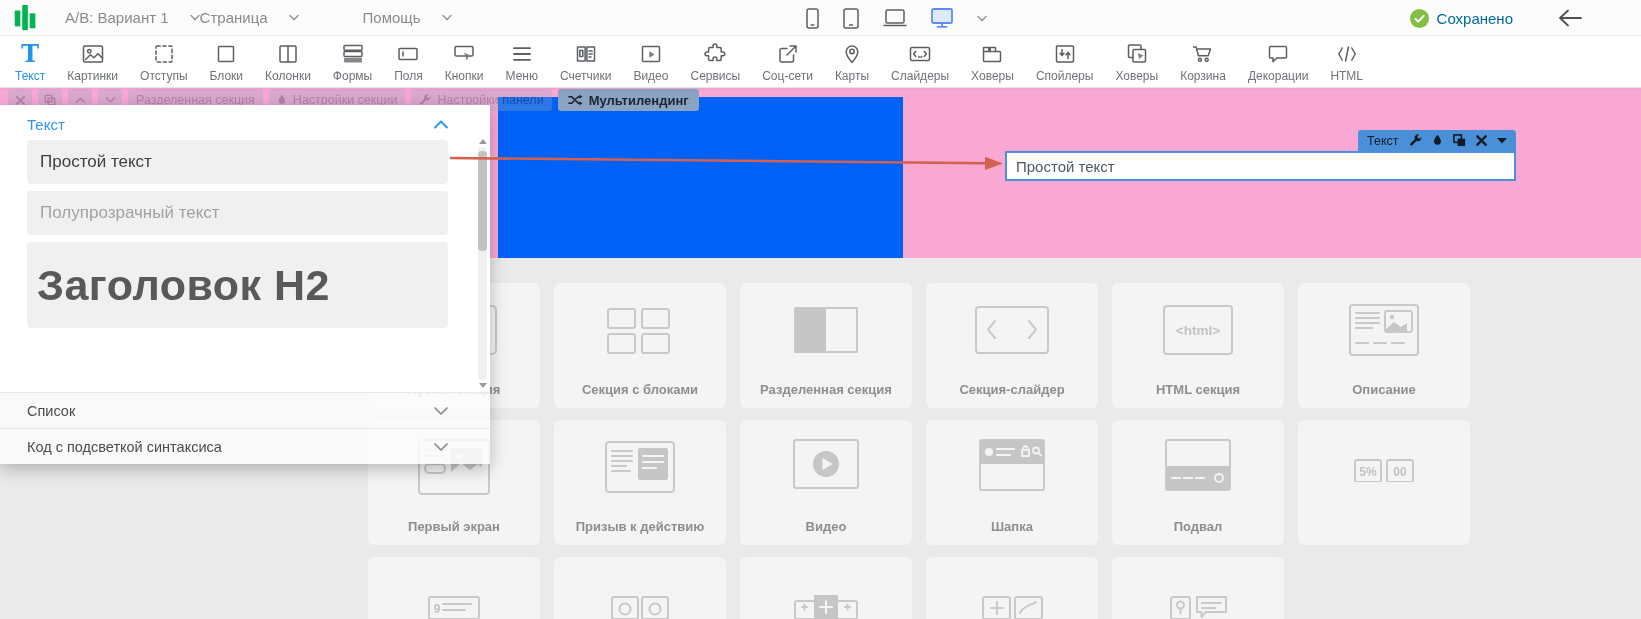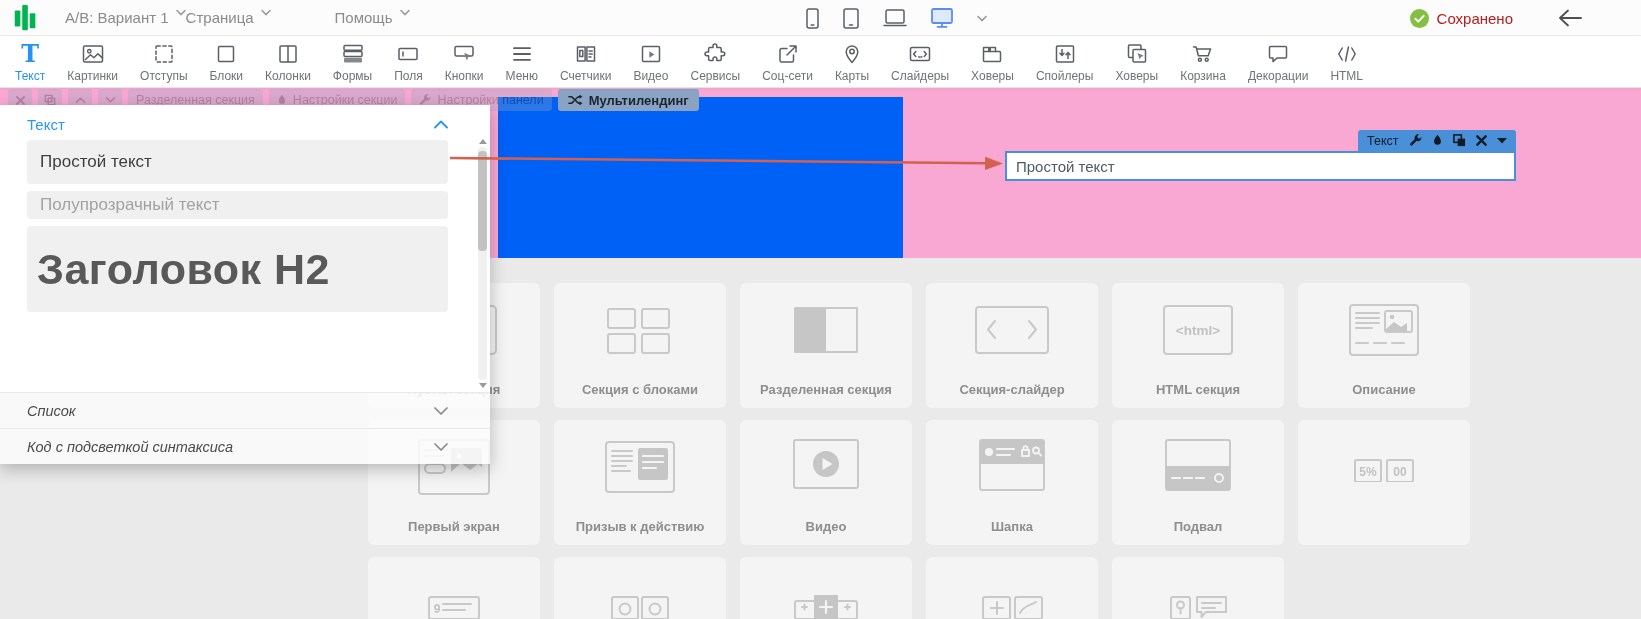--- a/index.html
+++ b/index.html
@@ -3,26 +3,26 @@
 <meta charset="utf-8">
 <style>
   * { box-sizing: border-box; margin: 0; padding: 0; }
   html,body { width:1641px; height:619px; overflow:hidden; background:#fff;
     font-family:"Liberation Sans", sans-serif; }
 
   
   .topbar { height:36px; background:#fcfcfc; border-bottom:1px solid #ececec;
     display:flex; align-items:center; position:relative; }
   .logo { margin-left:14px; display:flex; align-items:center; cursor:pointer; }
-  .menu { display:flex; gap:7px; color:#8b8b8b; font-size:15px; cursor:pointer; }
+  .menu { display:flex; align-items:center; gap:21px; color:#8b8b8b; font-size:15px; cursor:pointer; }
   .menu.m1 { margin-left:28px; } .menu.m2 { } .menu.m3 { margin-left:64px; }
   .devices { position:absolute; left:806px; top:0; height:36px; display:flex; align-items:center; gap:24px; }
   .dev { display:flex; align-items:center; cursor:pointer; }
   .saved { position:absolute; right:128px; top:0; height:36px; display:flex; align-items:center; gap:8px;
-    color:#b91c1c; font-size:15px; }
+    color:#0369a1; font-size:15px; }
   .backbtn { position:absolute; right:58px; top:8px; cursor:pointer; }
 
   
   .widgetbar { height:52px; background:#fff; border-bottom:1px solid #e6e6e6;
     box-shadow:0 1px 3px rgba(0,0,0,0.05); display:flex; padding-left:4px; position:relative; z-index:30; }
   .tool { padding:5px 11px 0; display:flex; flex-direction:column; align-items:center; gap:2px; cursor:pointer; }
   .tool .ticon { height:26px; display:flex; align-items:center; justify-content:center; }
   .tool .tlabel { font-size:12px; color:#6f7377; white-space:nowrap; }
   .tool.active .tlabel { color:#2493f1; }
   .ticon-t { font-family:"DejaVu Serif", serif; font-weight:bold; font-size:24px; color:#2493f1; line-height:24px; }
@@ -73,32 +73,32 @@
   
   .panel { position:absolute; left:0; top:17px; width:490px; z-index:10;
     box-shadow:0 5px 16px rgba(0,0,0,0.25); }
   .panel-header { height:30px; background:#fff; display:flex; align-items:center; padding:8px 42px 0 27px; }
   .panel-title { color:#2b97f3; font-size:15px; cursor:pointer; }
   .panel-header .chev { margin-left:auto; cursor:pointer; display:flex; }
   .panel-scroll { height:257px; background:#fff; position:relative; overflow:hidden; padding:5px 0 0 27px; }
   .pitem { width:421px; border-radius:4px; background:#f0f0f0; margin-bottom:7px; display:flex;
     align-items:center; cursor:pointer; }
   .pitem.plain { height:44px; padding-left:13px; font-size:17px; color:#3f3f3f; }
-  .pitem.transl { height:28px; padding-left:13px; font-size:17px; color:#a2a2a2; }
+  .pitem.transl { height:44px; padding-left:13px; font-size:17px; color:#a2a2a2; }
   .pitem.hbig { height:86px; padding-left:10px; font-size:46px; font-weight:bold; color:#595959; letter-spacing:0.5px; }
   .pitem.h2big { font-size:43px; }
   .sbar { position:absolute; right:2px; top:4px; bottom:4px; width:11px; }
   .sb-up,.sb-down { position:absolute; left:2px; width:0; height:0; border-left:4px solid transparent;
     border-right:4px solid transparent; cursor:pointer; }
   .sb-up { top:0; border-bottom:5px solid #9a9a9a; }
   .sb-down { bottom:0; border-top:5px solid #9a9a9a; }
   .sb-track { position:absolute; top:8px; bottom:8px; left:1px; width:9px; background:#f0f0f0; border-radius:4px; }
   .sb-thumb { position:absolute; top:4px; left:0; width:9px; height:100px; background:#c2c2c2; border-radius:4px; cursor:pointer; }
   .panel-acc { height:36px; background:rgba(252,252,252,0.86); border-top:1px solid #e9e9e9;
-    display:flex; align-items:center; padding:0 42px 0 27px; font-size:14.5px; color:#4c4c4c; cursor:pointer;font-style:italic; }
+    display:flex; align-items:center; padding:0 42px 0 27px; font-size:14.5px; color:#4c4c4c; cursor:pointer; }
   .panel-acc .chev { margin-left:auto; display:flex; }
 </style>
 </head>
 <body>
 
 <header class="topbar">
   <div class="logo">
     <svg width="23" height="30" viewBox="0 0 23 32">
       <rect x="0" y="8" width="6" height="17" rx="1" fill="#00b551"></rect>
       <rect x="8" y="2" width="6" height="27" rx="1" fill="#00b551"></rect>

